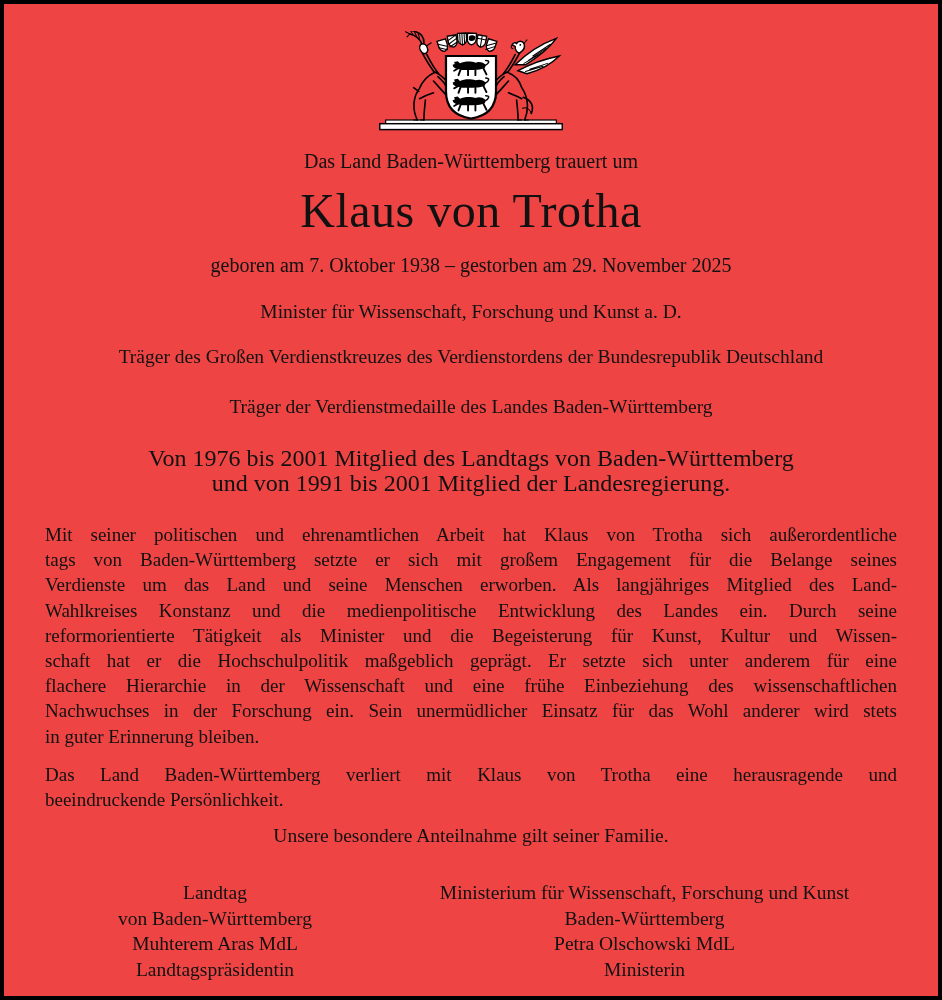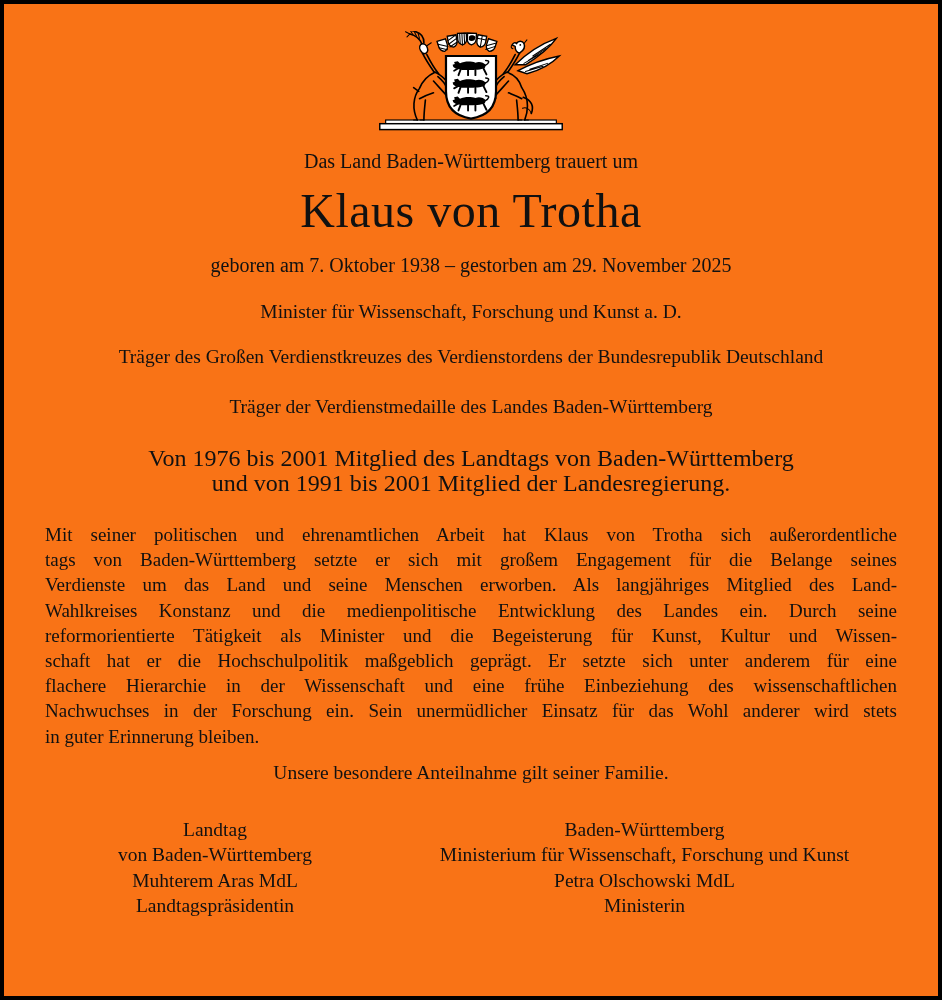--- a/index.html
+++ b/index.html
@@ -1,20 +1,20 @@
 <!DOCTYPE html>
 <html><head>
 <meta charset="utf-8">
 <style>
   html, body { margin: 0; padding: 0; background: #ffffff; }
   .page {
     width: 942px; height: 1000px; box-sizing: border-box;
     border: 4px solid #000;
     padding: 27px 41px 0 41px;
-    background: #f97316;
+    background: #ef4444;
     color: #111;
     font-family: "Liberation Serif", "DejaVu Serif", serif;
     overflow: hidden;
   }
   .center { text-align: center; }
   .crest { display: block; margin: 0 auto; }
   .intro { margin-top: 14px; font-size: 20px; line-height: 26px; }
   .title { margin: 10px 0 0 0; font-size: 48px; line-height: 54px; font-weight: 400; letter-spacing: 0.5px; }
   .dates { margin-top: 14px; font-size: 20px; line-height: 26px; }
   .honor { font-size: 19.5px; line-height: 26px; }
@@ -157,31 +157,35 @@
     <div class="jline">tags von Baden-Württemberg setzte er sich mit großem Engagement für die Belange seines</div>
     <div class="jline">Verdienste um das Land und seine Menschen erworben. Als langjähriges Mitglied des Land-</div>
     <div class="jline">Wahlkreises Konstanz und die medienpolitische Entwicklung des Landes ein. Durch seine</div>
     <div class="jline">reformorientierte Tätigkeit als Minister und die Begeisterung für Kunst, Kultur und Wissen-</div>
     <div class="jline">schaft hat er die Hochschulpolitik maßgeblich geprägt. Er setzte sich unter anderem für eine</div>
     <div class="jline">flachere Hierarchie in der Wissenschaft und eine frühe Einbeziehung des wissenschaftlichen</div>
     <div class="jline">Nachwuchses in der Forschung ein. Sein unermüdlicher Einsatz für das Wohl anderer wird stets</div>
     <div class="jline last">in guter Erinnerung bleiben.</div>
   </div>
 
+  <div class="para para2">
+    <div class="jline">Das Land Baden-Württemberg verliert mit Klaus von Trotha eine herausragende und</div>
+    <div class="jline last">beeindruckende Persönlichkeit.</div>
+  </div>
 
   <div class="condolence center">Unsere besondere Anteilnahme gilt seiner Familie.</div>
 
   <div class="signatures">
     <div class="sig-left">
       <div>Landtag</div>
       <div>von Baden-Württemberg</div>
       <div>Muhterem Aras MdL</div>
       <div>Landtagspräsidentin</div>
     </div>
     <div class="sig-right">
+      <div>Ministerium für Wissenschaft, Forschung und Kunst</div>
       <div>Baden-Württemberg</div>
-      <div>Ministerium für Wissenschaft, Forschung und Kunst</div>
       <div>Petra Olschowski MdL</div>
       <div>Ministerin</div>
     </div>
   </div>
 
 </div>
 
 </body></html>

